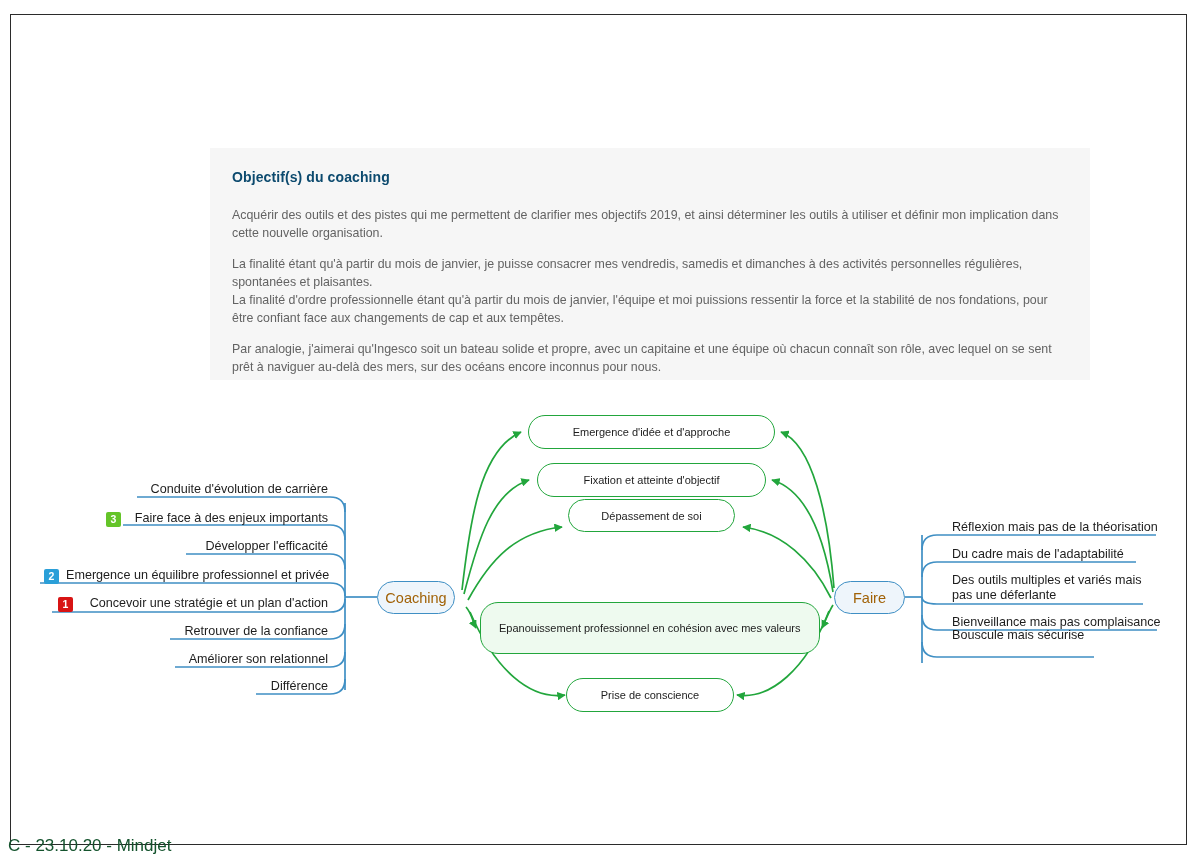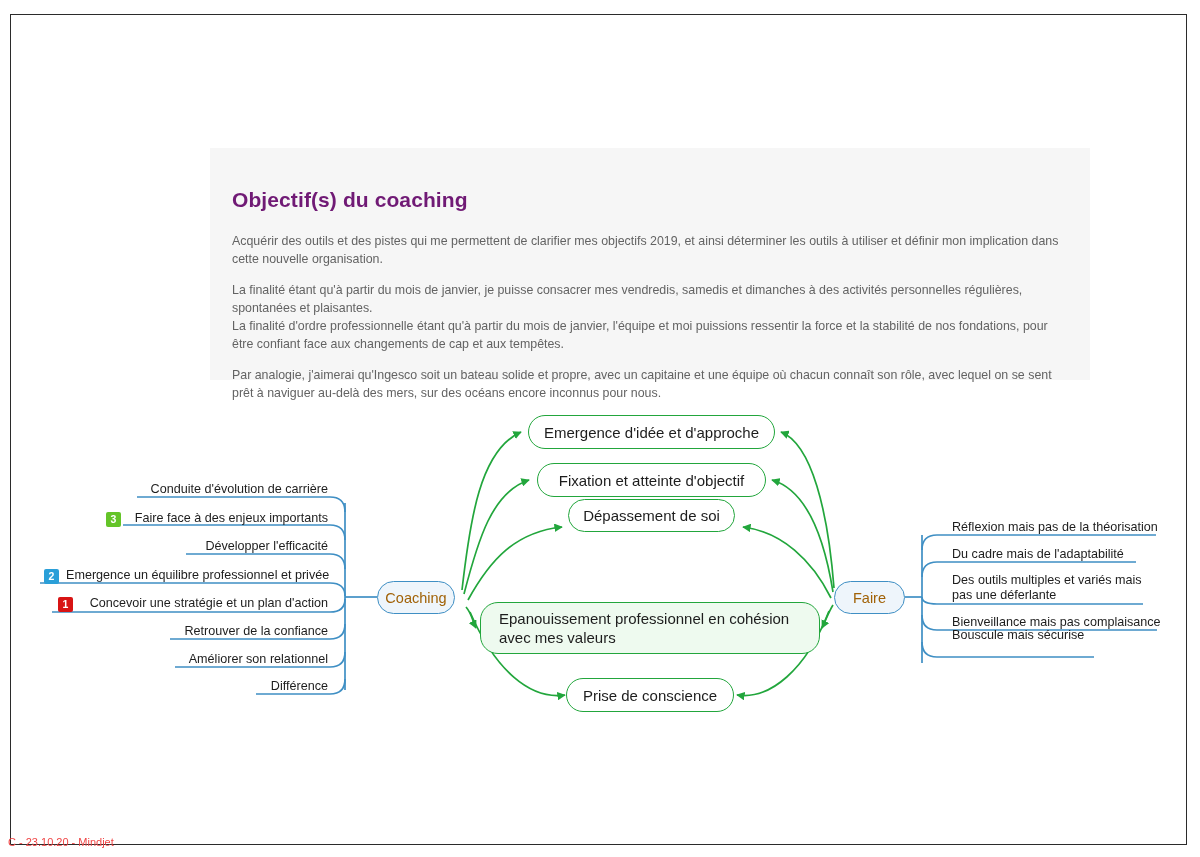--- a/index.html
+++ b/index.html
@@ -34,25 +34,25 @@
     position: absolute;
     left: 210px;
     top: 148px;
     width: 880px;
     height: 232px;
     background: #f6f6f6;
     box-sizing: border-box;
     padding: 22px 22px 0 22px;
   }
   #objective-title {
-    font-size: 21px;
+    font-size: 14px;
     font-weight: bold;
-    color: #701a75;
+    color: #0c4a6e;
     letter-spacing: 0.1px;
-    margin: 18px 0 22px 0;
+    margin: 0 0 22px 0;
     line-height: 1.1;
   }
   .objective-para {
     font-size: 12.4px;
     color: #636363;
     line-height: 1.45;
     margin: 0 0 13px 0;
     max-width: 845px;
   }
   .objective-para.tight { margin-bottom: 0; }
@@ -80,21 +80,21 @@
     border-radius: 18px;
     color: #a16207;
     font-size: 14.5px;
     justify-content: center;
   }
   .node-green {
     background: #ffffff;
     border: 1.6px solid #22a63c;
     border-radius: 18px;
     color: #1d1d1d;
-    font-size: 15px;
+    font-size: 11px;
   }
   .node-green.filled {
     background: #eefaef;
   }
   .node-green.multiline {
     justify-content: flex-start;
     text-align: left;
     padding: 0 18px;
     line-height: 1.28;
   }
@@ -126,22 +126,22 @@
   }
   .badge-1 { background: #d81414; }
   .badge-2 { background: #2a9fd8; }
   .badge-3 { background: #64c428; }
 
   
   #footer-label {
     position: absolute;
     left: 8px;
     top: 836px;
-    font-size: 11px;
-    color: #ef4444;
+    font-size: 17px;
+    color: #14532d;
     white-space: nowrap;
   }
 </style>
 </head>
 <body>
 
 <div id="page-frame"></div>
 
 <div id="objective-panel">
   <div id="objective-title">Objectif(s) du coaching</div>

